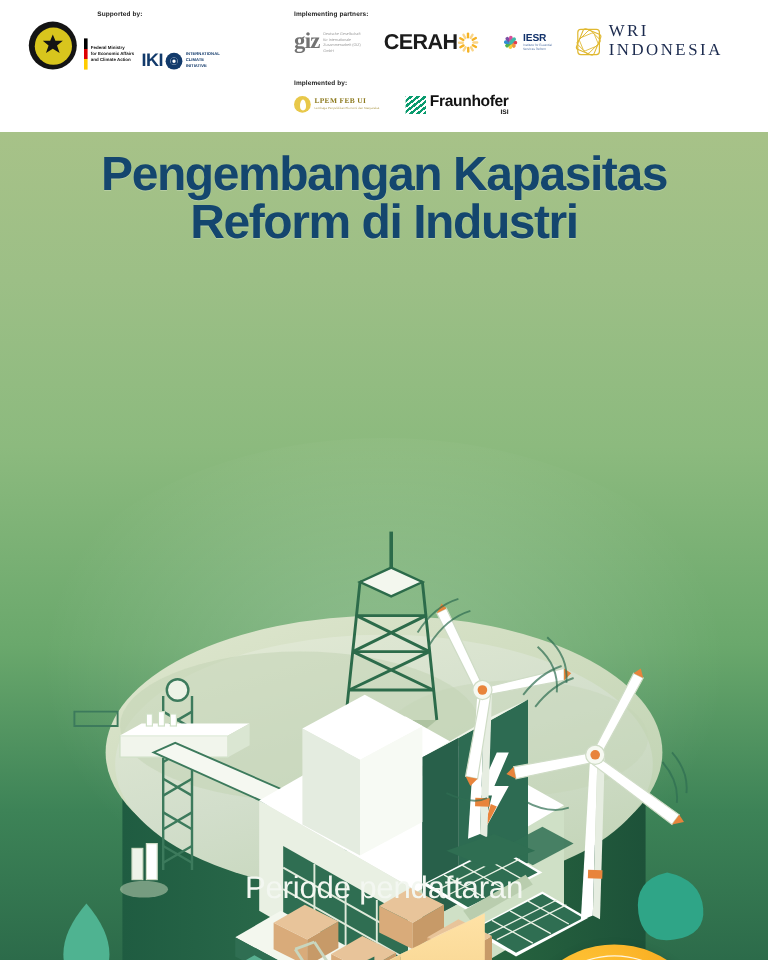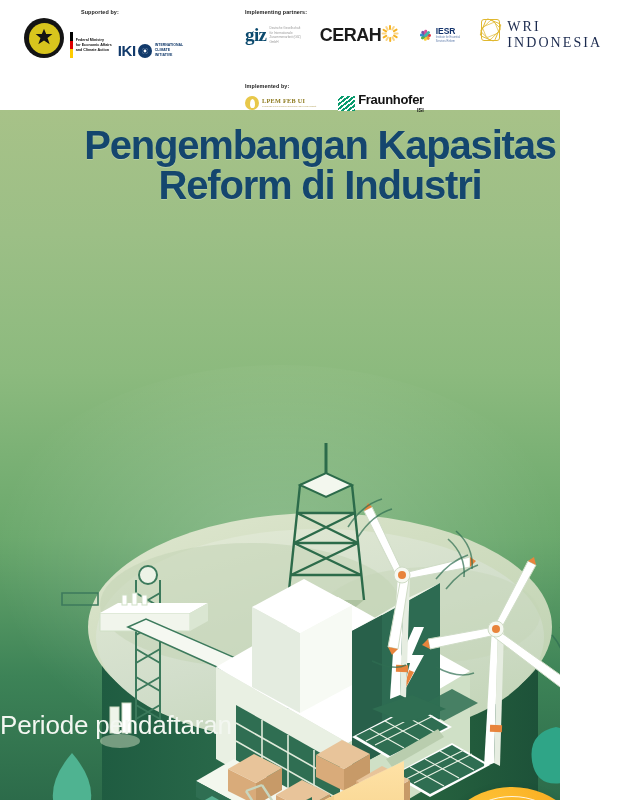--- a/index.html
+++ b/index.html
@@ -40,63 +40,63 @@
            display:flex;align-items:center;justify-content:center;}
   .iki-eye:after{content:"";width:6px;height:6px;border-radius:50%;background:#fff;
            box-shadow:0 0 0 1.6px #123a6b inset;}
   .iki-tx{font-size:3.5px;font-weight:700;color:#123a6b;line-height:1.45;max-width:34px;}
 
   
   .grp-impl{position:absolute;left:245px;top:10px;width:380px;}
   .impl-logos{display:flex;align-items:center;gap:17px;margin-top:4px;}
 
   .giz{display:flex;align-items:center;gap:3px;}
-  .giz-word{font-size:19px;font-weight:700;color:#0c4a6e;line-height:.85;letter-spacing:-.6px;
+  .giz-word{font-size:19px;font-weight:700;color:#737373;line-height:.85;letter-spacing:-.6px;
             font-family:"Liberation Serif",serif;}
   .giz-tx{font-size:3.1px;color:#9a9a9a;line-height:1.5;max-width:48px;}
 
-  .cerah{display:flex;align-items:flex-start;gap:0;}
+  .cerah{display:flex;align-items:flex-end;gap:0;}
   .cerah-word{font-size:18px;font-weight:800;color:#1b1b1b;letter-spacing:-.5px;line-height:1;}
   .sunburst{width:17px;height:17px;position:relative;margin-top:-1px;}
   .sunburst i{position:absolute;left:7.3px;top:0;width:2.2px;height:5px;border-radius:1px;
               background:#f5b324;transform-origin:1.1px 8.5px;display:block;}
 
   .iesr{display:flex;align-items:center;gap:3px;}
   .iesr-mark{width:20px;height:20px;position:relative;}
   .iesr-mark i{position:absolute;width:7px;height:2.6px;border-radius:1.4px;display:block;
                left:6.5px;top:8.7px;transform-origin:3.5px 1.3px;}
   .iesr-tx .n{font-size:8.5px;font-weight:800;color:#12326b;line-height:1;letter-spacing:-.1px;}
   .iesr-tx .s{font-size:2.6px;color:#5a78a8;line-height:1.5;margin-top:1px;max-width:32px;}
 
-  .wri{display:flex;gap:7px;}
+  .wri{display:flex;align-items:center;gap:7px;}
   .wri-mark{width:22px;height:22px;position:relative;}
   .wri-mark span{position:absolute;inset:0;border:1.3px solid #e0b830;border-radius:3px;
                  transform-origin:50% 50%;}
   .wri-word{font-size:14px;letter-spacing:2.1px;color:#1b2a4e;font-weight:500;
             font-family:"Liberation Serif",serif;}
 
   
-  .grp-by{position:absolute;left:245px;top:84px;width:300px;}
+  .grp-by{position:absolute;left:245px;top:68px;width:300px;}
   .by-logos{display:flex;align-items:center;gap:22px;margin-top:4px;}
   .lpem{display:flex;align-items:center;gap:3px;}
   .lpem-c{width:14px;height:14px;border-radius:50%;background:#e8c84a;position:relative;}
   .lpem-c:after{content:"";position:absolute;left:4.5px;top:2.5px;width:5px;height:9px;
                 border-radius:50% 50% 50% 50%/60% 60% 40% 40%;background:#fff;}
   .lpem-tx .n{font-size:6.2px;font-weight:700;color:#8d7a1e;letter-spacing:.3px;line-height:1;
               font-family:"Liberation Serif",serif;}
   .lpem-tx .s{font-size:2.5px;color:#b5a45e;line-height:1.4;margin-top:1.2px;}
   .fraun{display:flex;align-items:center;gap:3px;}
   .fraun-mark{width:17px;height:15px;background:
       repeating-linear-gradient(-38deg,#0a9b6e 0 2px,#ffffff 2px 3.6px);}
   .fraun-tx{position:relative;}
   .fraun-tx .n{font-size:13px;font-weight:700;color:#121212;letter-spacing:-.3px;line-height:1;}
   .fraun-tx .s{font-size:5.5px;font-weight:700;color:#121212;text-align:right;margin-top:1px;}
 
   
-  .body{position:absolute;left:0;top:110px;width:560px;height:690px;overflow:hidden;
+  .body{position:absolute;left:0;top:110px;width:640px;height:690px;overflow:hidden;
         background:linear-gradient(180deg,#a7c288 0%,#9cbf86 18%,#8cba7e 38%,#6aa86c 62%,#3d8357 82%,#2c6b4a 100%);}
 
   
   .glow{position:absolute;left:50%;top:255px;transform:translateX(-50%);
         width:620px;height:420px;border-radius:50%;
         background:radial-gradient(ellipse at 50% 45%,rgba(255,255,255,.22),rgba(255,255,255,0) 65%);}
 
   
   .titlewrap{position:absolute;left:0;top:16px;width:640px;text-align:center;z-index:12;}
   .title{font-size:40px;line-height:.99;font-weight:700;color:#14466e;letter-spacing:-1.2px;
@@ -120,21 +120,21 @@
   .badge{position:absolute;left:432px;top:512px;width:160px;height:160px;border-radius:50%;
          background:radial-gradient(circle at 34% 26%,#ffc93c,#f9a81c 58%,#f0920f);
          box-shadow:0 3px 10px rgba(0,0,0,.16);z-index:20;}
   .badge-ring{position:absolute;left:9px;top:9px;right:9px;bottom:9px;border-radius:50%;
          border:1.4px solid rgba(255,255,255,.85);}
   .badge-tx{position:absolute;left:0;top:0;width:160px;height:160px;
          display:flex;flex-direction:column;align-items:center;justify-content:center;
          transform:rotate(-15deg);}
 
   
-  .footer{position:absolute;left:0;top:600px;width:640px;text-align:left;z-index:22;}
+  .footer{position:absolute;left:0;top:614px;width:640px;text-align:center;z-index:22;}
   .f-top{font-size:26px;color:#f3f7f1;font-weight:400;letter-spacing:-.2px;}
   .f-date{margin-top:5px;font-size:36px;color:#ffffff;font-weight:700;letter-spacing:-.6px;}
 </style>
 </head>
 <body>
 
 <div id="poster">
 
   <div class="header">
 

